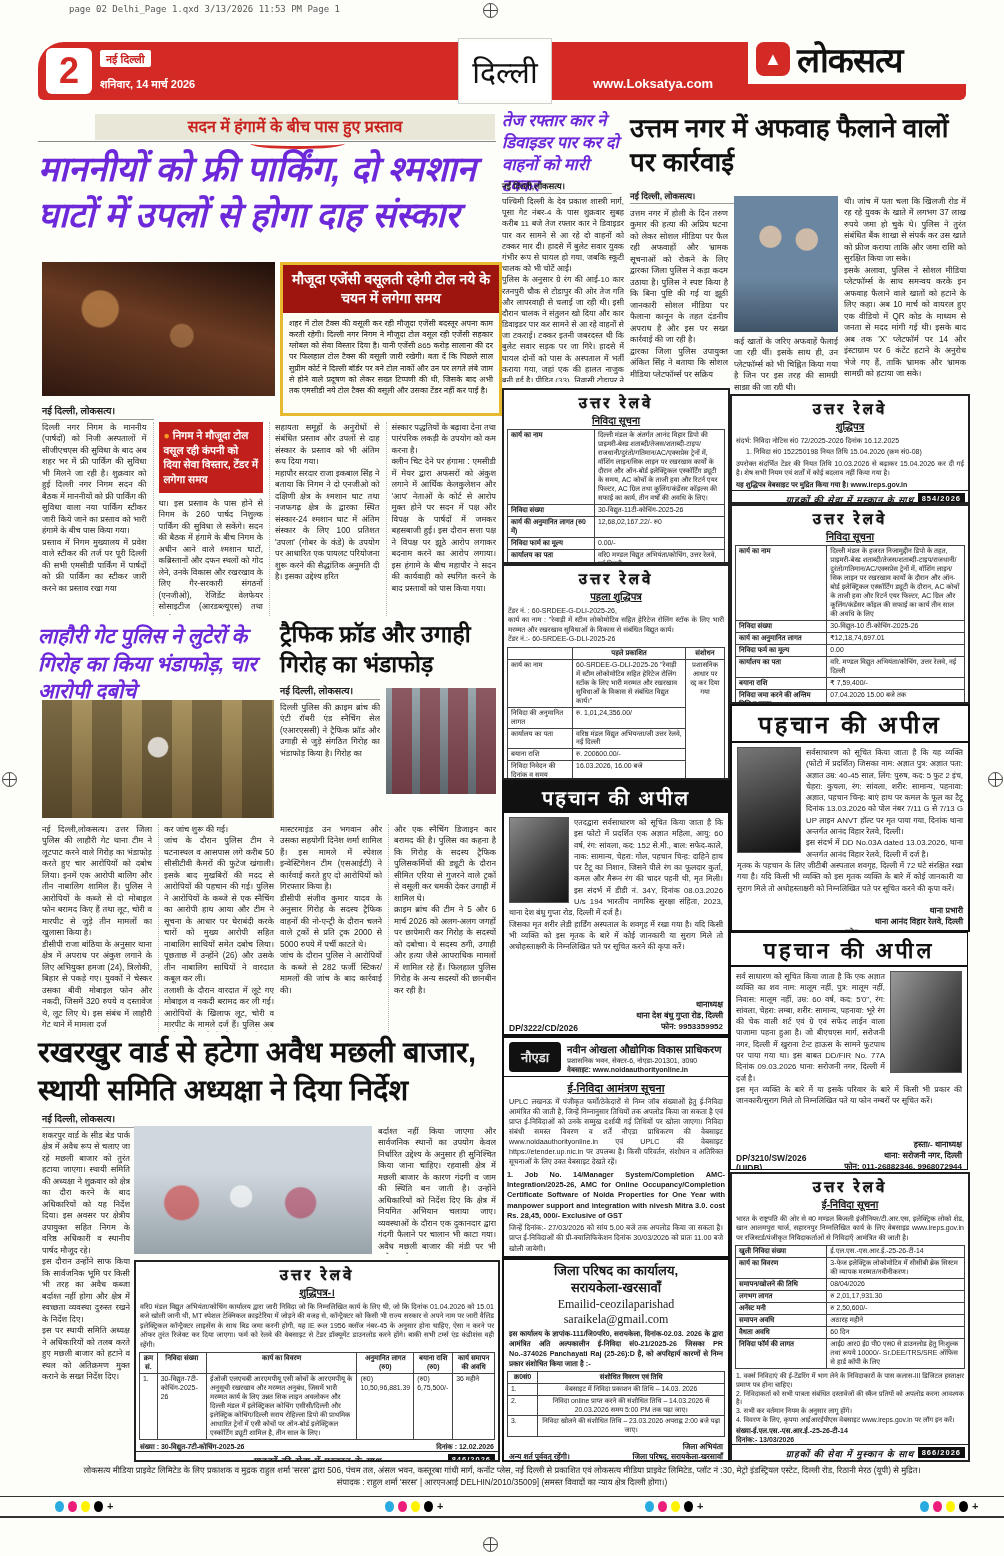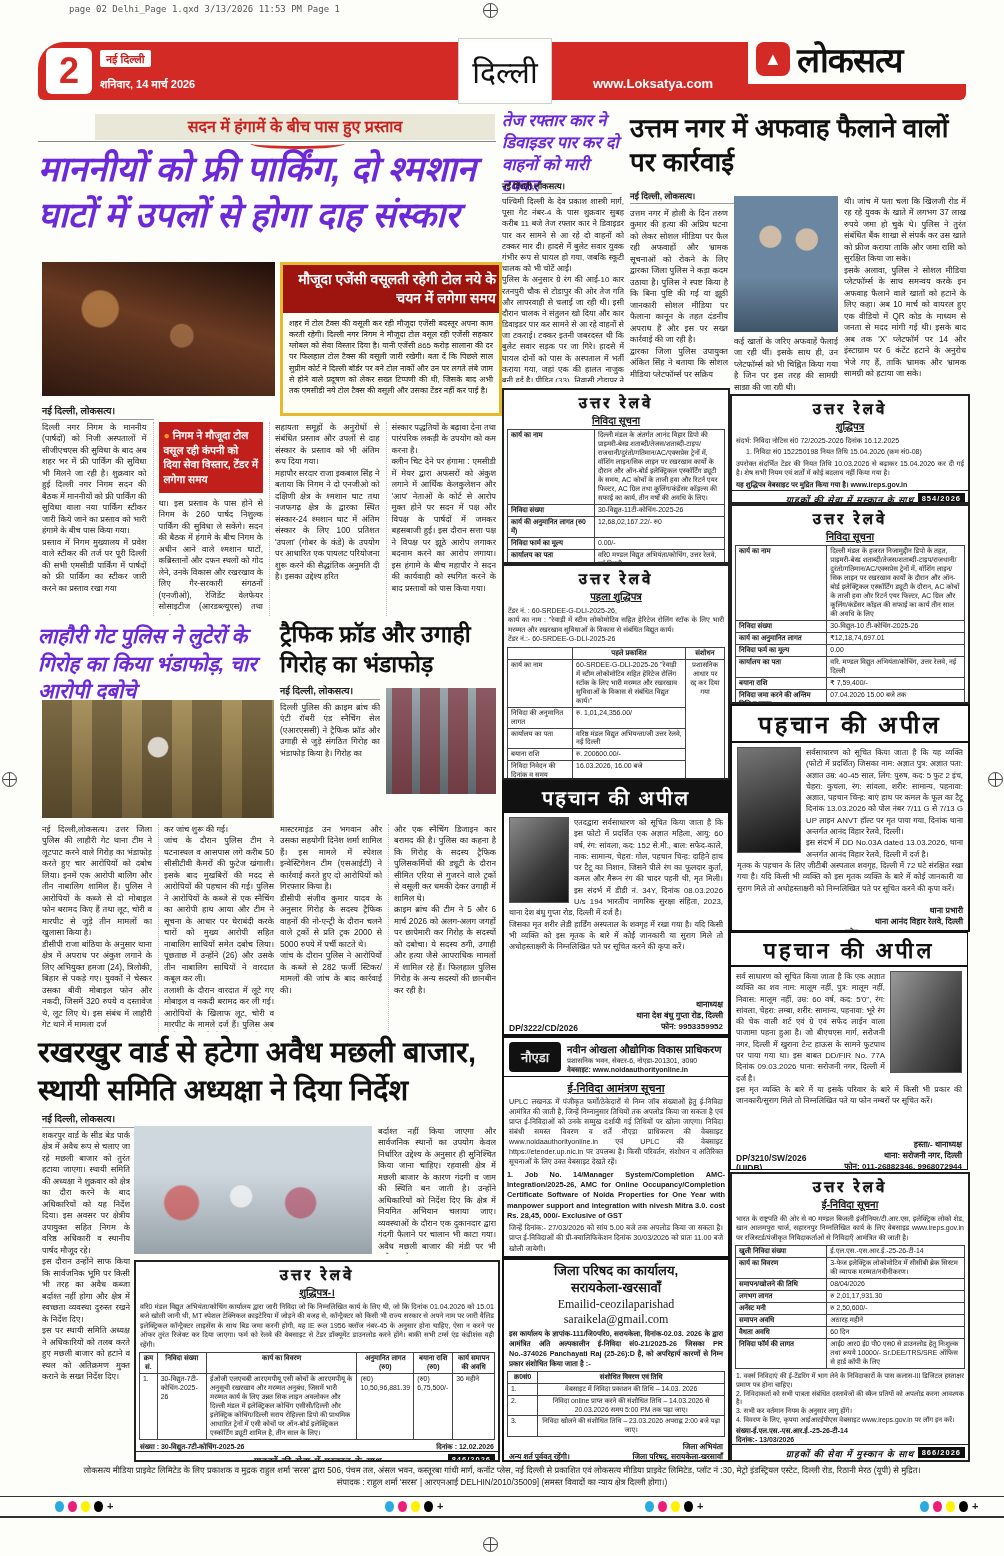--- a/index.html
+++ b/index.html
@@ -40,21 +40,21 @@
   .hl{font-weight:800;color:#6d28d9;font-style:italic;}
   .byline{font-weight:700;font-size:9.5px;border-bottom:1px solid #9a9a9a;padding-bottom:2px;color:#222;}
   .body-txt{font-size:8.2px;line-height:1.4;color:#222;}
   .cols{display:flex;gap:6px;}
   .col{flex:1;min-width:0;}
   .col--rule{border-left:1px dotted #b5b5b5;padding-left:5px;}
   .photo{background:#999;}
   .bullet-box{background:#c01f1b;color:#fff;font-weight:800;font-size:10.5px;line-height:1.4;padding:6px 5px;margin-bottom:5px;}
   .bullet-box::before{content:"● ";color:#f59a23;}
   .tollbox{border:3px solid #e6b92f;background:#fffef4;}
-  .tollbox .hd{background:#9e150f;color:#fff;font-weight:800;font-size:14px;text-align:right;padding:5px 3px;line-height:1.35;}
+  .tollbox .hd{background:#9e150f;color:#fff;font-weight:800;font-size:14px;text-align:center;padding:5px 3px;line-height:1.35;}
   .tollbox .bd{font-size:7.9px;line-height:1.42;padding:5px 6px;text-align:justify;color:#222;}
 
   
   .tbox{border:2px solid #222;background:#fff;}
   .t-org{text-align:center;font-weight:800;font-size:15px;letter-spacing:3px;color:#151515;padding-top:2px;
          text-shadow:0 0 1px #333;}
   .t-sub{text-align:center;font-weight:800;text-decoration:underline;font-size:10px;margin:1px 0 2px;}
   .t-intro{font-size:7px;line-height:1.35;padding:1px 4px;text-align:justify;}
   .t-grid{border:1px solid #444;margin:2px 3px;}
   .t-row{display:flex;border-top:1px solid #444;}

